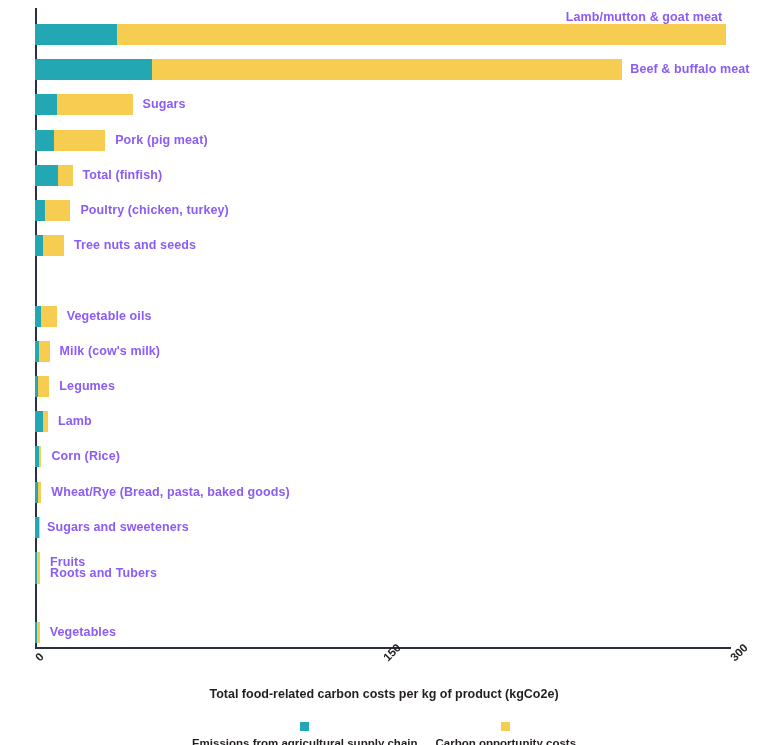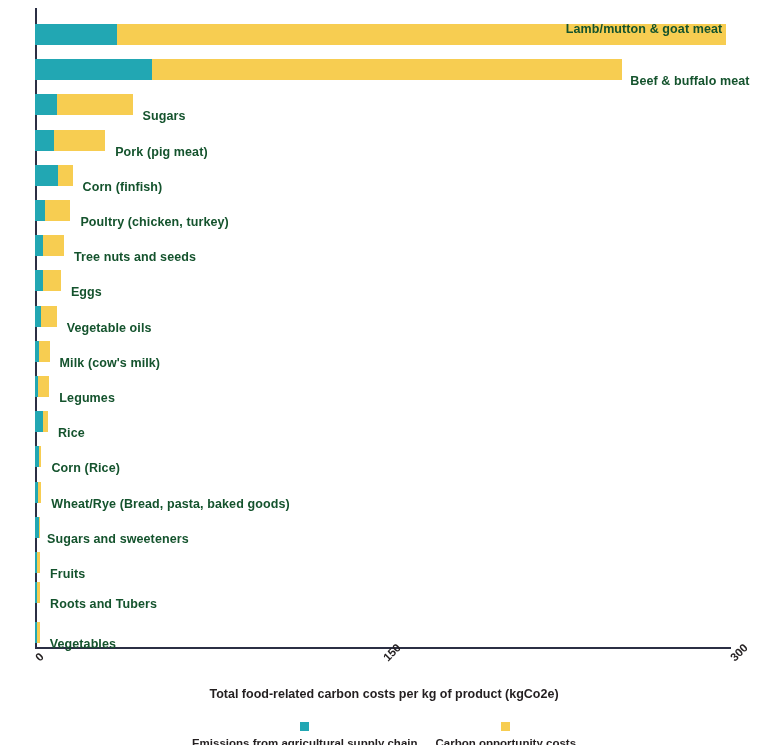--- a/index.html
+++ b/index.html
@@ -72,23 +72,22 @@
   .seg-opportunity { background: #f7cd51; }
 
   .bar-label {
     position: absolute;
     top: -1px;
     height: 23px;
     line-height: 23px;
     white-space: nowrap;
     font-size: 12.5px;
     font-weight: 700;
-    color: #14532d;
+    color: #8b5cf6;
     letter-spacing: 0.1px;
-    margin-top: 12px;
   }
   .bar-label.left-of-bar {
     text-align: right;
   }
 
   
   .tick {
     position: absolute;
     top: 655px;
     font-size: 11.5px;
@@ -171,43 +170,36 @@
           <div class="seg seg-emissions" style="width: 19.2283px; background: rgb(34, 167, 179);"></div>
           <div class="seg seg-opportunity" style="width: 50.9667px; background: rgb(247, 205, 81);"></div>
         </div>
         <div class="bar-label" style="left: 80.195px;">Pork (pig meat)</div>
       </div>
       <div class="bar-row" style="top: 156.8px;">
         <div class="bar-track">
           <div class="seg seg-emissions" style="width: 23.3983px; background: rgb(34, 167, 179);"></div>
           <div class="seg seg-opportunity" style="width: 14.1317px; background: rgb(247, 205, 81);"></div>
         </div>
-        <div class="bar-label" style="left: 47.53px;">Corn (finfish)</div>
+        <div class="bar-label" style="left: 47.53px;">Total (finfish)</div>
       </div>
       <div class="bar-row" style="top: 192px;">
         <div class="bar-track">
           <div class="seg seg-emissions" style="width: 9.96167px; background: rgb(34, 167, 179);"></div>
           <div class="seg seg-opportunity" style="width: 25.4833px; background: rgb(247, 205, 81);"></div>
         </div>
         <div class="bar-label" style="left: 45.445px;">Poultry (chicken, turkey)</div>
       </div>
       <div class="bar-row" style="top: 227.2px;">
         <div class="bar-track">
           <div class="seg seg-emissions" style="width: 8.34px; background: rgb(34, 167, 179);"></div>
           <div class="seg seg-opportunity" style="width: 20.6183px; background: rgb(247, 205, 81);"></div>
         </div>
         <div class="bar-label" style="left: 38.9583px;">Tree nuts and seeds</div>
       </div>
-      <div class="bar-row" style="top: 262.4px;">
-        <div class="bar-track">
-          <div class="seg seg-emissions" style="width: 8.34px; background: rgb(34, 167, 179);"></div>
-          <div class="seg seg-opportunity" style="width: 17.6067px; background: rgb(247, 205, 81);"></div>
-        </div>
-        <div class="bar-label" style="left: 35.9467px;">Eggs</div>
-      </div>
       <div class="bar-row" style="top: 297.6px;">
         <div class="bar-track">
           <div class="seg seg-emissions" style="width: 6.02333px; background: rgb(34, 167, 179);"></div>
           <div class="seg seg-opportunity" style="width: 15.7533px; background: rgb(247, 205, 81);"></div>
         </div>
         <div class="bar-label" style="left: 31.7767px;">Vegetable oils</div>
       </div>
       <div class="bar-row" style="top: 332.8px;">
         <div class="bar-track">
           <div class="seg seg-emissions" style="width: 3.70667px; background: rgb(34, 167, 179);"></div>
@@ -220,21 +212,21 @@
           <div class="seg seg-emissions" style="width: 3.24333px; background: rgb(34, 167, 179);"></div>
           <div class="seg seg-opportunity" style="width: 11.12px; background: rgb(247, 205, 81);"></div>
         </div>
         <div class="bar-label" style="left: 24.3633px;">Legumes</div>
       </div>
       <div class="bar-row" style="top: 403.2px;">
         <div class="bar-track">
           <div class="seg seg-emissions" style="width: 7.645px; background: rgb(34, 167, 179);"></div>
           <div class="seg seg-opportunity" style="width: 5.32833px; background: rgb(247, 205, 81);"></div>
         </div>
-        <div class="bar-label" style="left: 22.9733px;">Rice</div>
+        <div class="bar-label" style="left: 22.9733px;">Lamb</div>
       </div>
       <div class="bar-row" style="top: 438.4px;">
         <div class="bar-track">
           <div class="seg seg-emissions" style="width: 3.70667px; background: rgb(34, 167, 179);"></div>
           <div class="seg seg-opportunity" style="width: 2.78px; background: rgb(247, 205, 81);"></div>
         </div>
         <div class="bar-label" style="left: 16.4867px;">Corn (Rice)</div>
       </div>
       <div class="bar-row" style="top: 473.6px;">
         <div class="bar-track">
@@ -250,21 +242,21 @@
         </div>
         <div class="bar-label" style="left: 12px;">Sugars and sweeteners</div>
       </div>
       <div class="bar-row" style="top: 544px; text-align: right;">
         <div class="bar-track">
           <div class="seg seg-emissions" style="width: 2.085px; background: rgb(34, 167, 179);"></div>
           <div class="seg seg-opportunity" style="width: 3.01167px; background: rgb(247, 205, 81);"></div>
         </div>
         <div class="bar-label" style="left: 15.0967px;">Fruits</div>
       </div>
-      <div class="bar-row" style="top: 574px; padding-left: 8px;">
+      <div class="bar-row" style="top: 555px; padding-left: 8px;">
         <div class="bar-track">
           <div class="seg seg-emissions" style="width: 2.085px; background: rgb(34, 167, 179);"></div>
           <div class="seg seg-opportunity" style="width: 3.01167px; background: rgb(247, 205, 81);"></div>
         </div>
         <div class="bar-label" style="left: 15.0967px;">Roots and Tubers</div>
       </div>
       <div class="bar-row" style="top: 614.4px;">
         <div class="bar-track">
           <div class="seg seg-emissions" style="width: 1.5px; background: rgb(34, 167, 179);"></div>
           <div class="seg seg-opportunity" style="width: 3.24333px; background: rgb(247, 205, 81);"></div>

